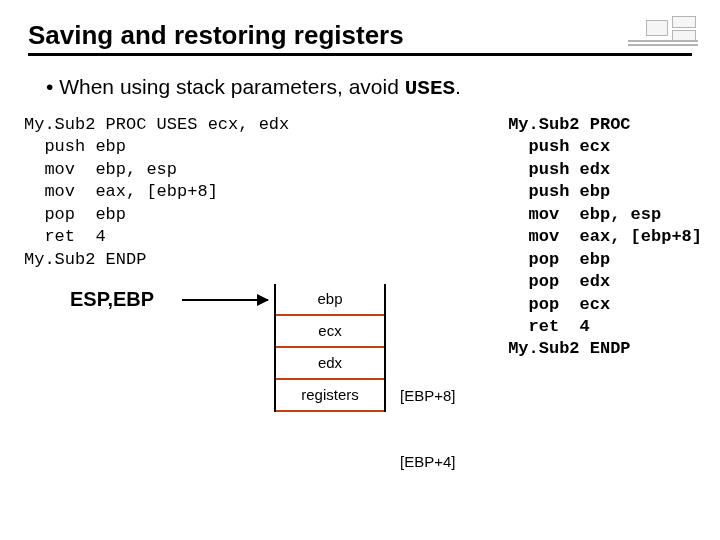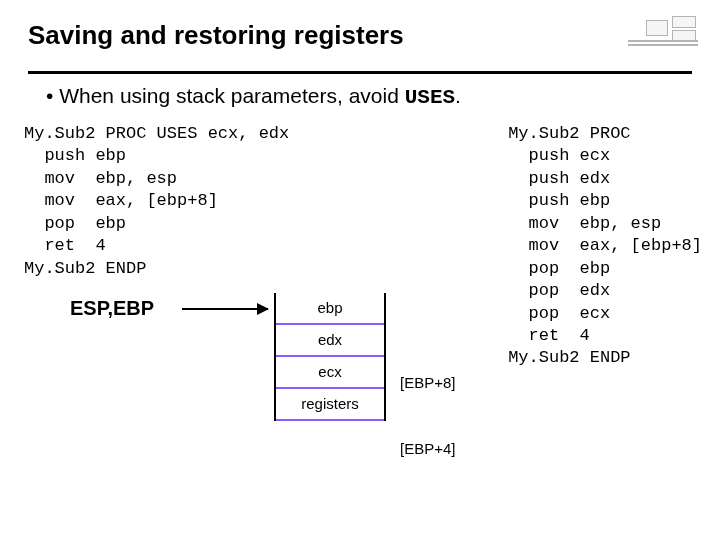--- a/index.html
+++ b/index.html
@@ -9,22 +9,22 @@
     height: 540px;
     box-sizing: border-box;
     font-family: Verdana, Arial, sans-serif;
     color: #000;
     background: #fff;
   }
   .title {
     font-size: 26px;
     font-weight: bold;
     border-bottom: 3px solid #000;
-    padding-bottom: 20px;
-    margin-bottom: 10px;
+    padding-bottom: 2px;
+    margin-bottom: 19px;
   }
   .bullet {
     font-size: 21px;
     margin: 8px 0 14px 18px;
     font-family: Verdana, Arial, sans-serif;
   }
   .mono-inline {
     font-family: "Courier New", monospace;
     font-weight: bold;
   }
@@ -39,33 +39,33 @@
     position: absolute;
     left: -4px;
     top: 0;
     font-weight: normal;
   }
   .code-right {
     white-space: pre;
     position: absolute;
     right: -10px;
     top: 0;
-    font-weight: normal;
+    font-weight: bold;
   }
   .stack {
     position: absolute;
     left: 246px;
     top: 170px;
     border-left: 2px solid #000;
     border-right: 2px solid #000;
   }
   .cell {
     width: 108px;
     height: 30px;
-    border-bottom: 2px solid #8b5cf6;
+    border-bottom: 2px solid #c2410c;
     display: flex;
     align-items: center;
     justify-content: center;
     font-family: Verdana, Arial, sans-serif;
     font-size: 15px;
   }
   .pointer-label {
     position: absolute;
     left: 42px;
     top: 172px;
@@ -87,20 +87,21 @@
     right: -1px;
     top: -5px;
     border-left: 12px solid #000;
     border-top: 6px solid transparent;
     border-bottom: 6px solid transparent;
   }
   .offset {
     position: absolute;
     font-family: Verdana, Arial, sans-serif;
     font-size: 15px;
+    margin-top: 22px;
   }
   .off1 { left: 372px; top: 250px; }
   .off2 { left: 372px; top: 316px; }
   .corner {
     position: absolute;
     right: 22px;
     top: 12px;
     width: 70px;
     height: 42px;
     opacity: 0.55;
@@ -144,21 +145,21 @@
   pop  edx
   pop  ecx
   ret  4
 My.Sub2 ENDP</div>
 
   <div class="pointer-label">ESP,EBP</div>
   <div class="arrow"></div>
 
   <div class="stack">
     <div class="cell">ebp</div>
+    <div class="cell">ecx</div>
     <div class="cell">edx</div>
-    <div class="cell">ecx</div>
     <div class="cell">registers</div>
   </div>
 
   <div class="offset off1">[EBP+8]</div>
   <div class="offset off2">[EBP+4]</div>
 
 </div>
 
 </body></html>

